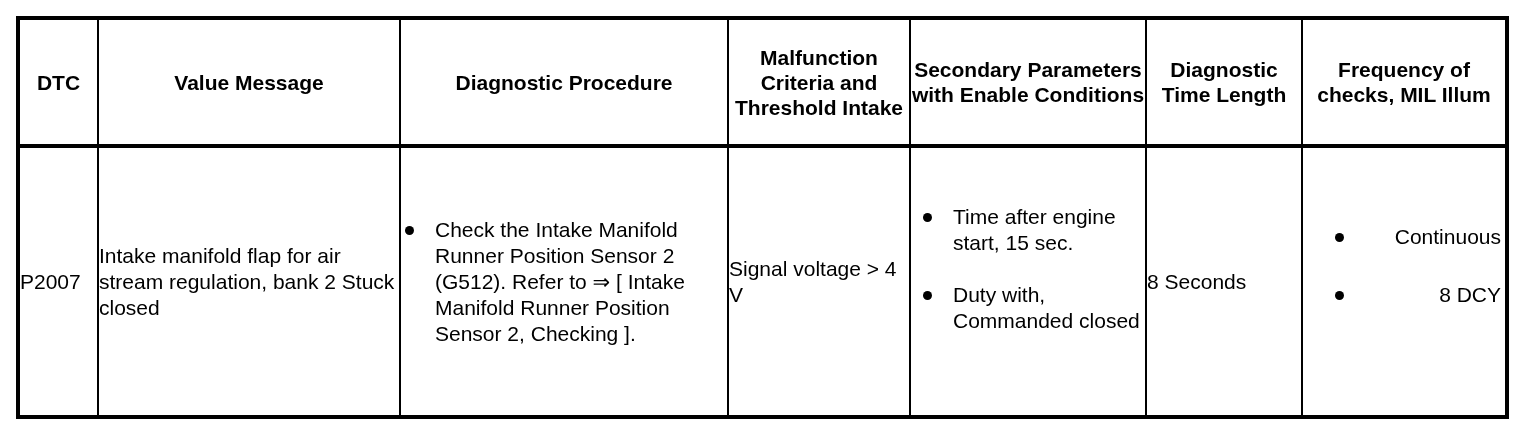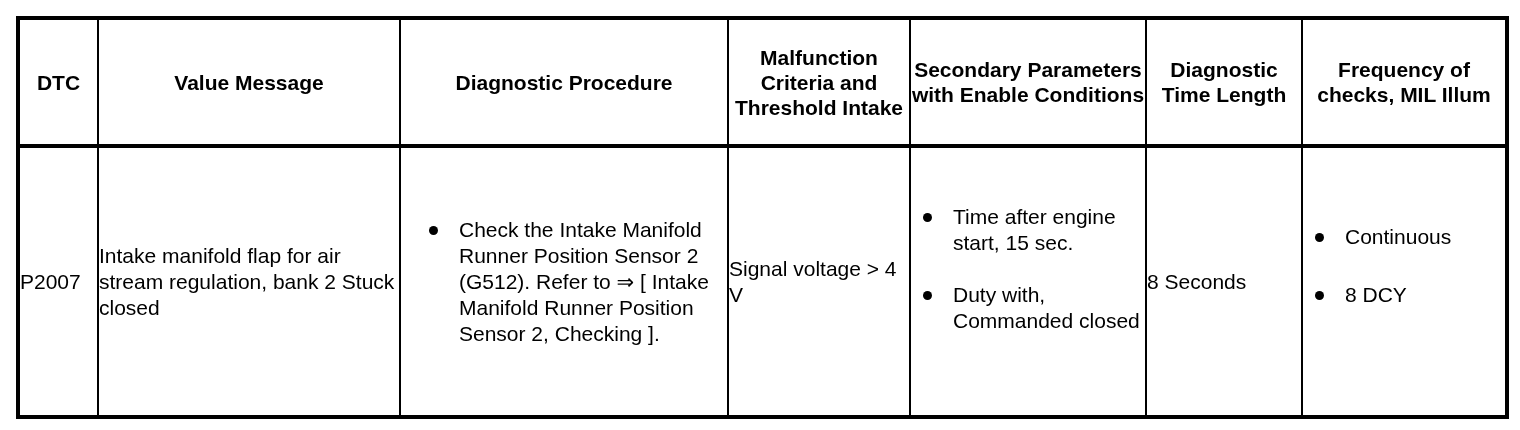--- a/index.html
+++ b/index.html
@@ -99,28 +99,28 @@
     left: 0;
     top: 9px;
     width: 9px;
     height: 9px;
     border-radius: 50%;
     background: #000000;
     display: block;
   }
 
   
-  td.proc-cell ul.bullets { padding-left: 28px; }
+  td.proc-cell ul.bullets { padding-left: 4px; }
   td.proc-cell { vertical-align: top; padding-top: 10px; }
 
   td.sec-cell { vertical-align: top; padding-top: 10px; }
   td.sec-cell ul.bullets { padding-left: 12px; }
   td.sec-cell ul.bullets li { margin-bottom: 26px; }
 
-  td.freq-cell ul.bullets { padding-left: 12px; }
+  td.freq-cell ul.bullets { padding-left: 32px; text-align: right; }
   td.freq-cell ul.bullets li { margin-bottom: 32px; }
 </style>
 </head>
 <body>
 
 <div id="sheet">
 
   <table class="dtc-table">
     <colgroup>
       <col class="c-dtc">

